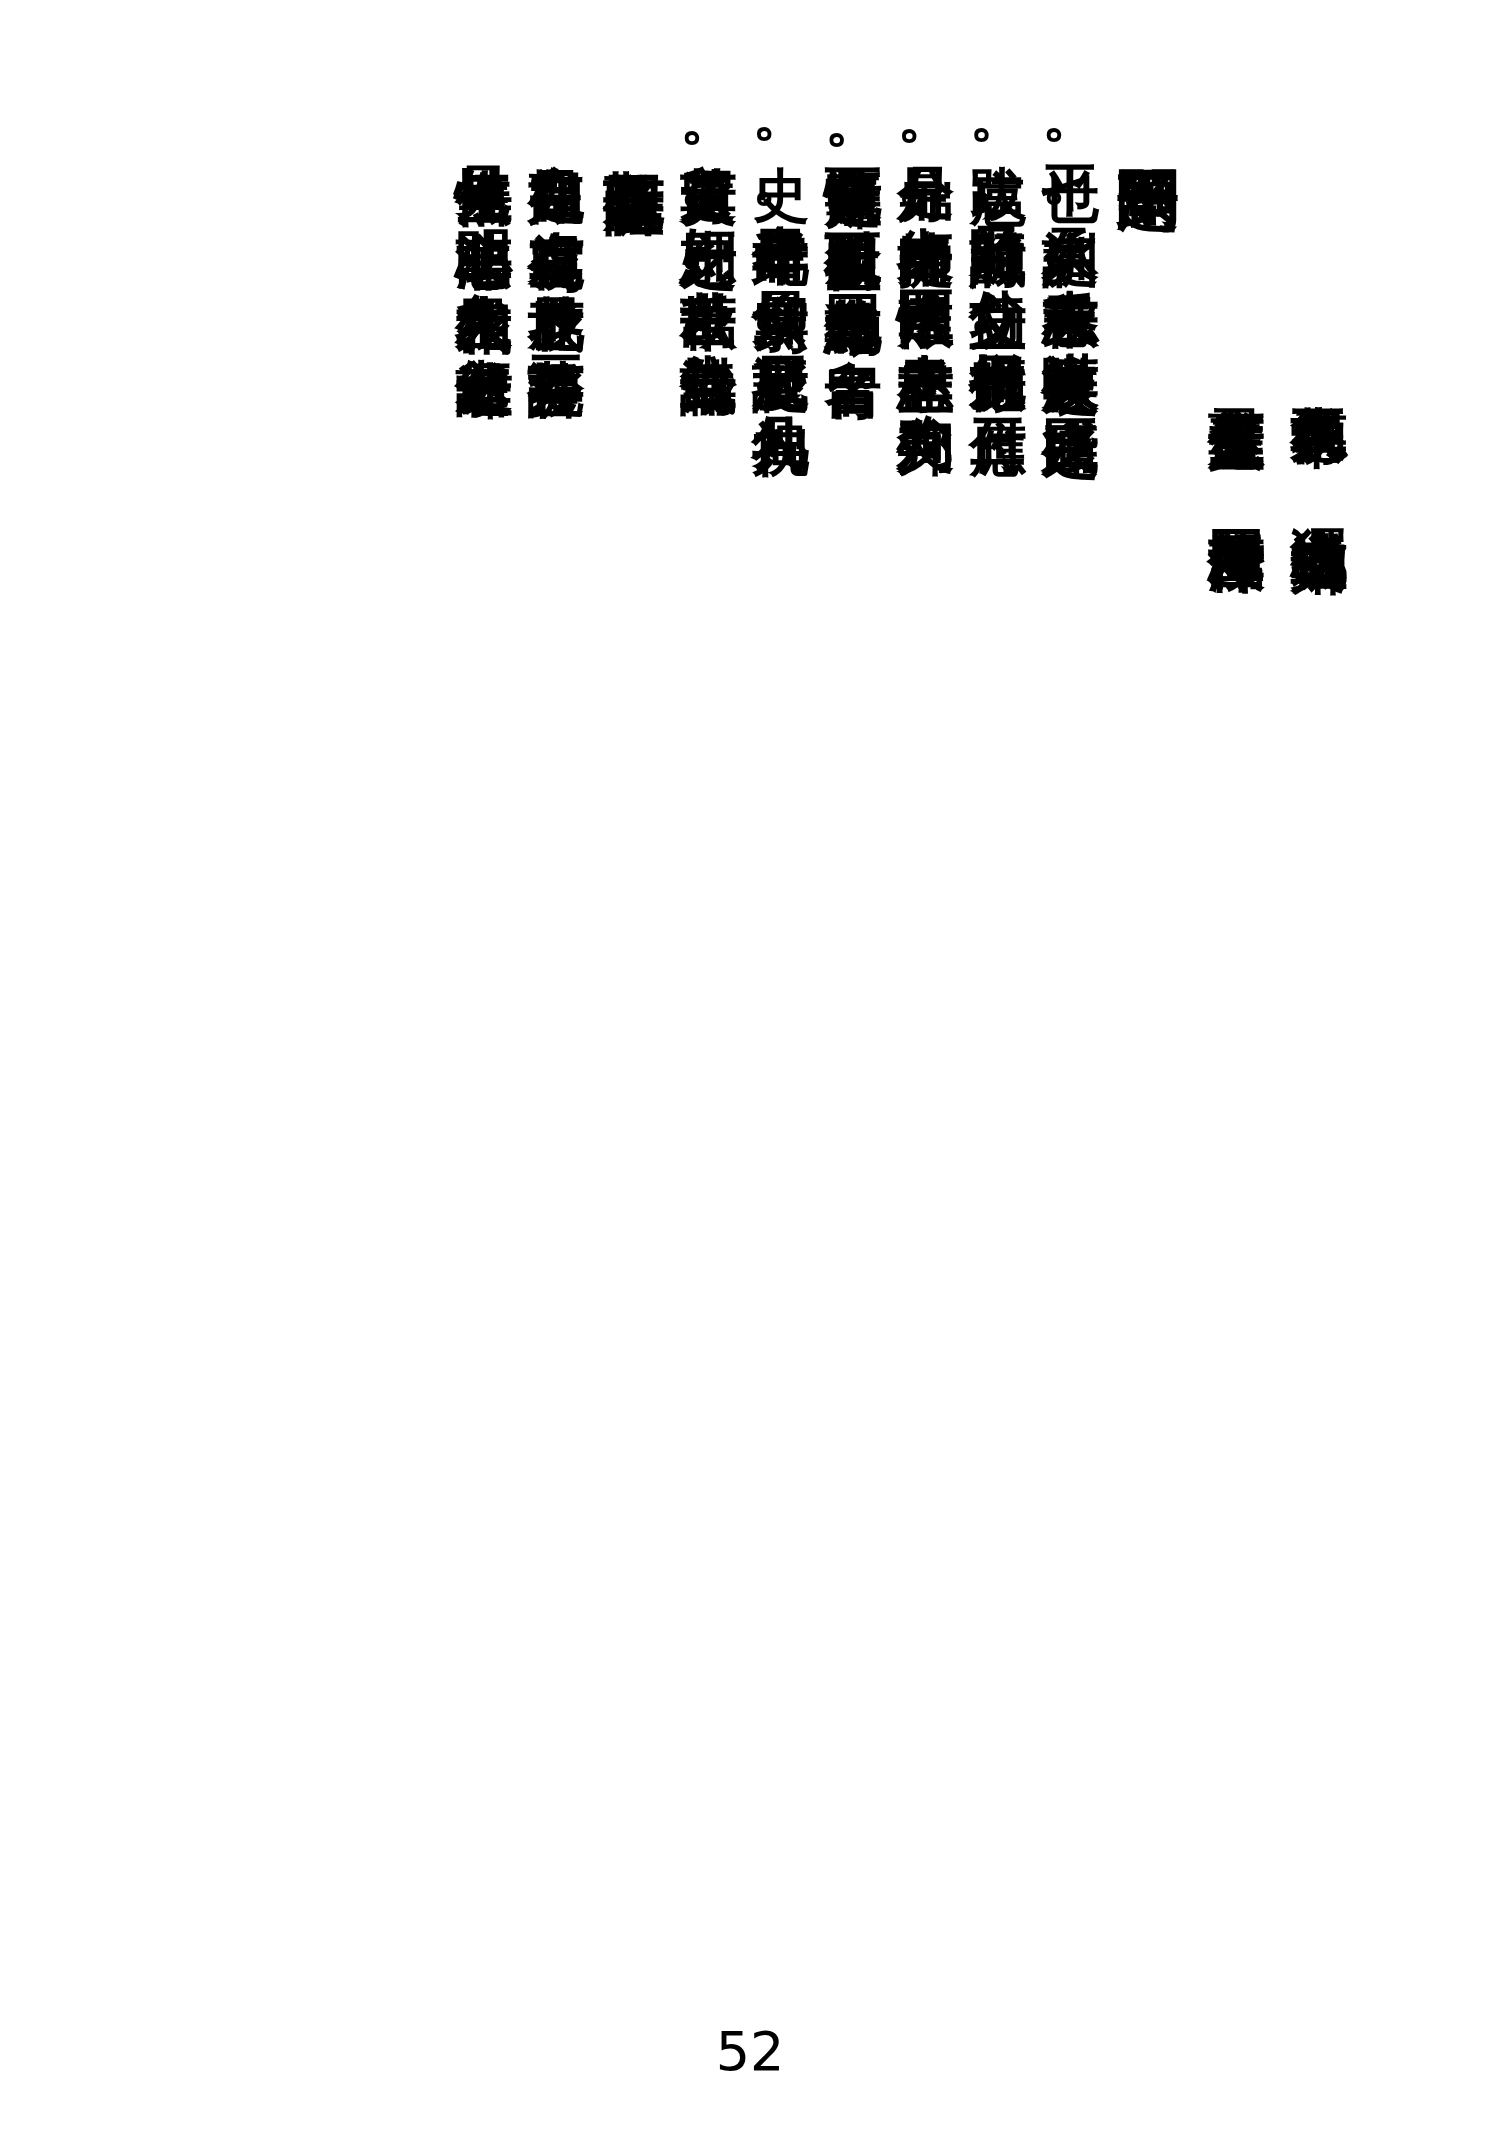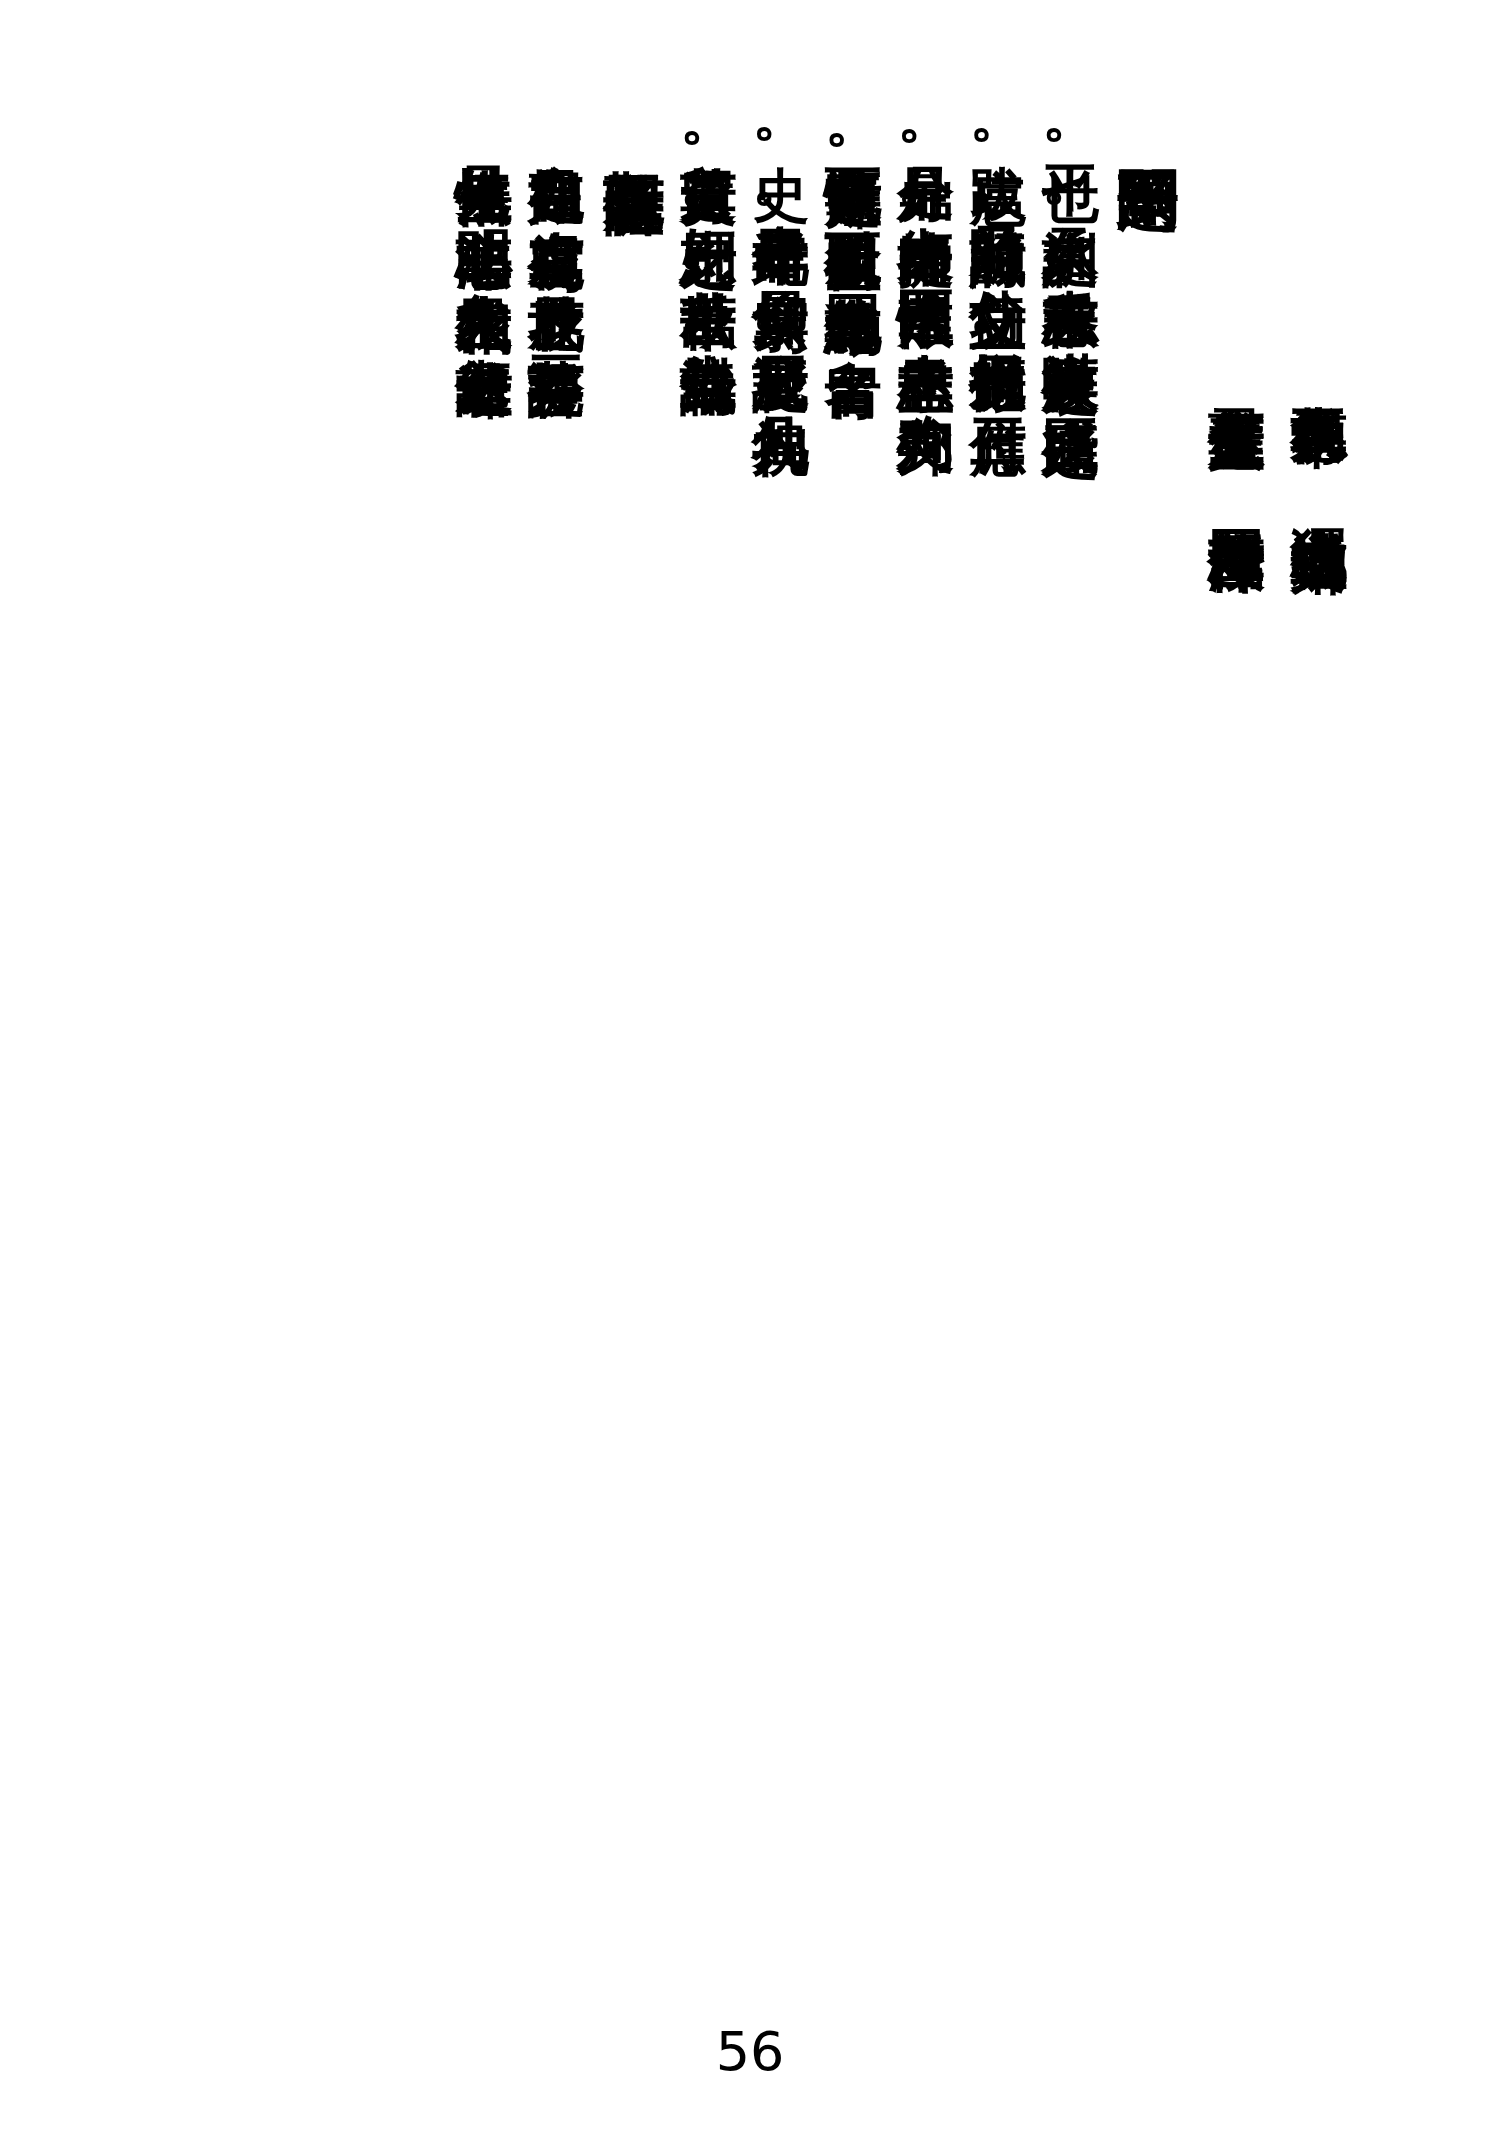--- a/index.html
+++ b/index.html
@@ -108,15 +108,15 @@
     <div class="col c-body">留芳遺臭。忠奸之別。萬世千秋。豈無公論哉。</div>
 
     <div class="col c-heading">觀音菩薩題示</div>
 
     <div class="col c-verse">自在觀如是　空虛視有爲　一花成世界　三藐證菩提</div>
 
     <div class="col c-verse">見性無生悟　明心萬法非　衆生人我相　着處便迷離</div>
 
   </div>
 
-  <div id="page-number">56</div>
+  <div id="page-number">52</div>
 
 </div>
 
 </body></html>

